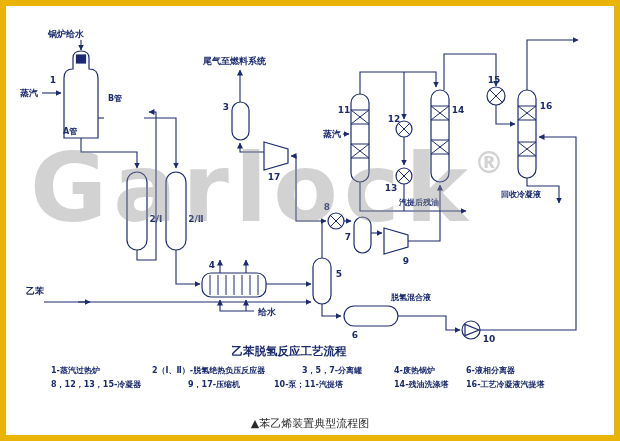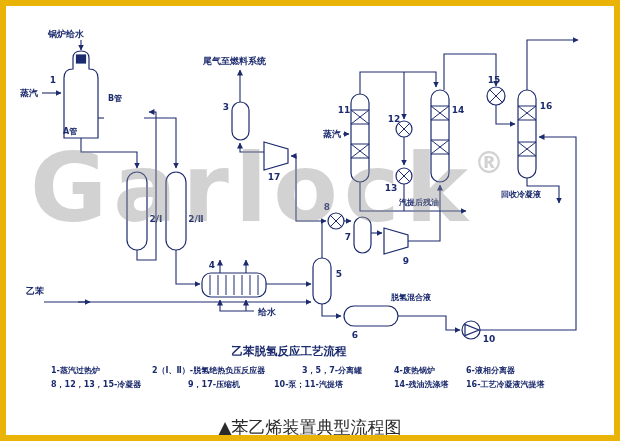--- a/index.html
+++ b/index.html
@@ -20,21 +20,21 @@
   .legend{font-size:8px;font-weight:bold;}
   .title{font-size:11.5px;font-weight:bold;}
   .watermark{
     position:absolute;left:24px;top:136px;z-index:5;pointer-events:none;
     font-size:94px;font-weight:bold;letter-spacing:6px;line-height:1;
     color:#909090;opacity:.40;white-space:nowrap;text-align:right;
   }
   .watermark .reg{font-size:30px;position:relative;top:-48px;letter-spacing:0;}
   .caption{
     position:absolute;left:0;top:410px;width:100%;text-align:center;
-    font-size:17px;color:#2a2a2a;z-index:6;
+    font-size:11px;color:#2a2a2a;z-index:6;
   }
 </style>
 </head>
 <body>
 
 <div class="page">
 
   <svg width="620" height="400" viewBox="0 0 620 400">
     <defs>
       <marker id="ar" viewBox="0 0 6 6" markerWidth="6" markerHeight="6" refX="5.5" refY="3" orient="auto" markerUnits="userSpaceOnUse">

